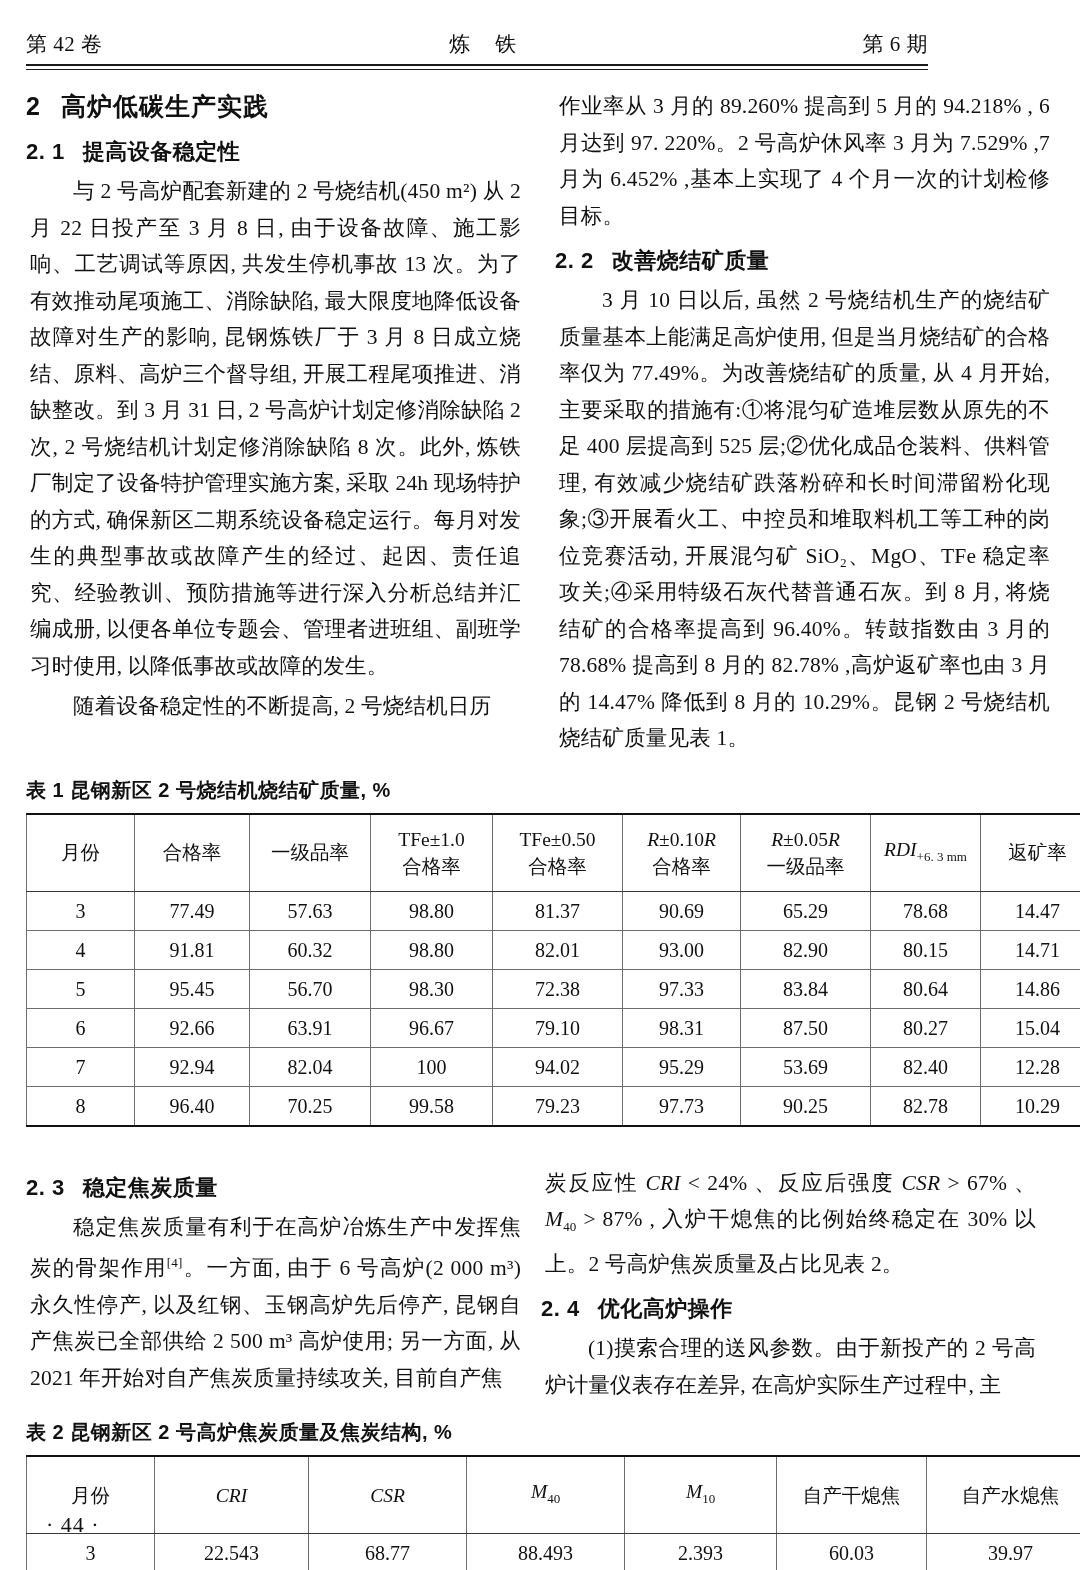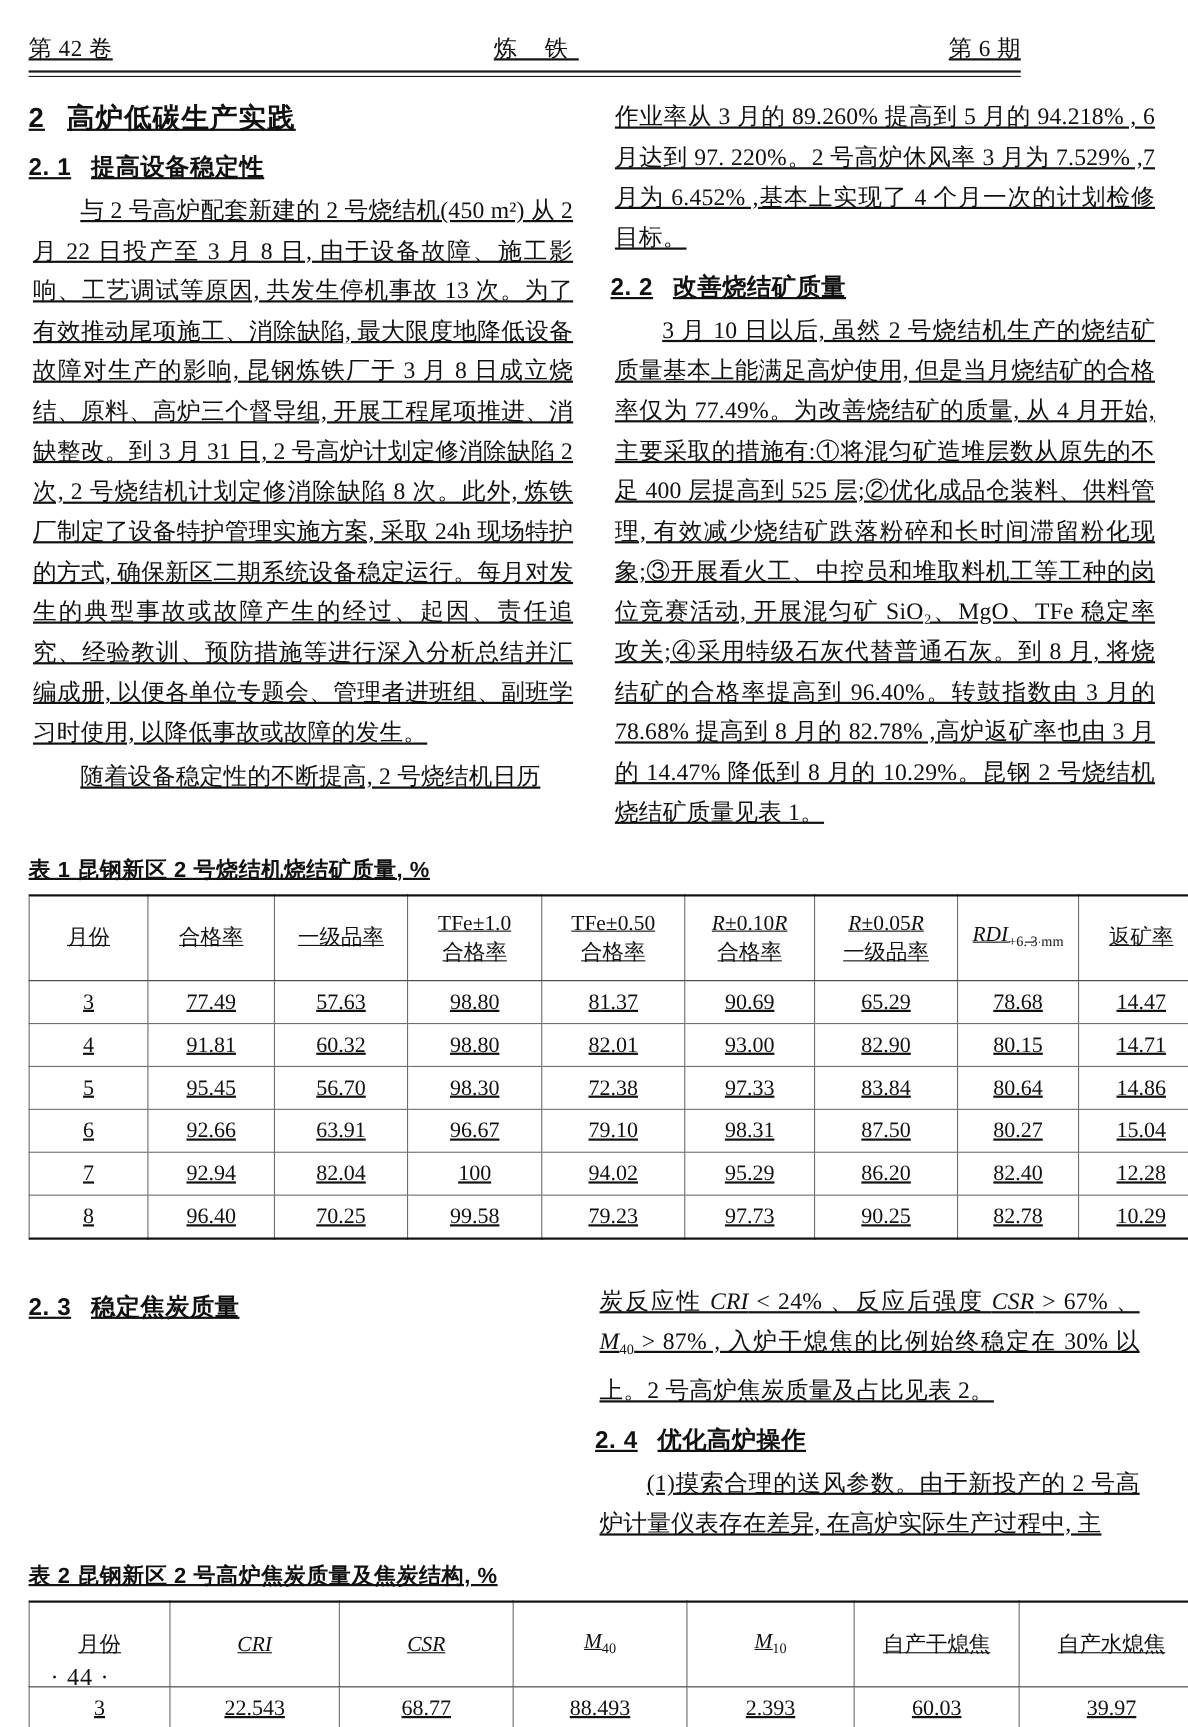--- a/index.html
+++ b/index.html
@@ -14,21 +14,20 @@
     color: #111111;
     position: relative;
     overflow: hidden;
   }
   .page {
     position: relative;
     width: 954px;
     height: 1570px;
     box-sizing: border-box;
     padding: 0 26px;
-    text-decoration: underline;
   }
 
   
   .runhead {
     display: flex;
     align-items: baseline;
     justify-content: space-between;
     font-size: 21px;
     padding-top: 30px;
     letter-spacing: 0.5px;
@@ -265,21 +264,21 @@
             <td>80.27</td>
             <td>15.04</td>
           </tr>
         <tr>
             <td>7</td>
             <td>92.94</td>
             <td>82.04</td>
             <td>100</td>
             <td>94.02</td>
             <td>95.29</td>
-            <td>86.20</td>
+            <td>53.69</td>
             <td>82.40</td>
             <td>12.28</td>
           </tr>
         <tr>
             <td>8</td>
             <td>96.40</td>
             <td>70.25</td>
             <td>99.58</td>
             <td>79.23</td>
             <td>97.73</td>
@@ -290,20 +289,21 @@
       </tbody>
     </table>
   </div>
 
   <div class="cols" style="margin-top:34px;gap:16px;">
 
     <div class="col">
       <h3 class="subsec">
         <span class="num">2. 3</span><span>稳定焦炭质量</span>
       </h3>
+      <p class="body"><span>稳定焦炭质量有利于在高炉冶炼生产中发挥焦炭的骨架作用</span><sup class="ref">[4]</sup><span>。一方面, 由于 6 号高炉(2 000 m³) 永久性停产, 以及红钢、玉钢高炉先后停产, 昆钢自产焦炭已全部供给 2 500 m³ 高炉使用; 另一方面, 从 2021 年开始对自产焦炭质量持续攻关, 目前自产焦</span></p>
     </div>
 
     <div class="col">
       <p class="body cont"><span>炭反应性 </span><i class="var">CRI</i><span> &lt; 24% 、反应后强度 </span><i class="var">CSR</i><span> &gt; 67% 、</span><i class="var">M</i><sub class="u">40</sub><span> &gt; 87% , 入炉干熄焦的比例始终稳定在 30% 以上。2 号高炉焦炭质量及占比见表 2。</span></p>
 
       <h3 class="subsec">
         <span class="num">2. 4</span><span>优化高炉操作</span>
       </h3>
       <p class="body">(1)摸索合理的送风参数。由于新投产的 2 号高炉计量仪表存在差异, 在高炉实际生产过程中, 主</p>
     </div>

